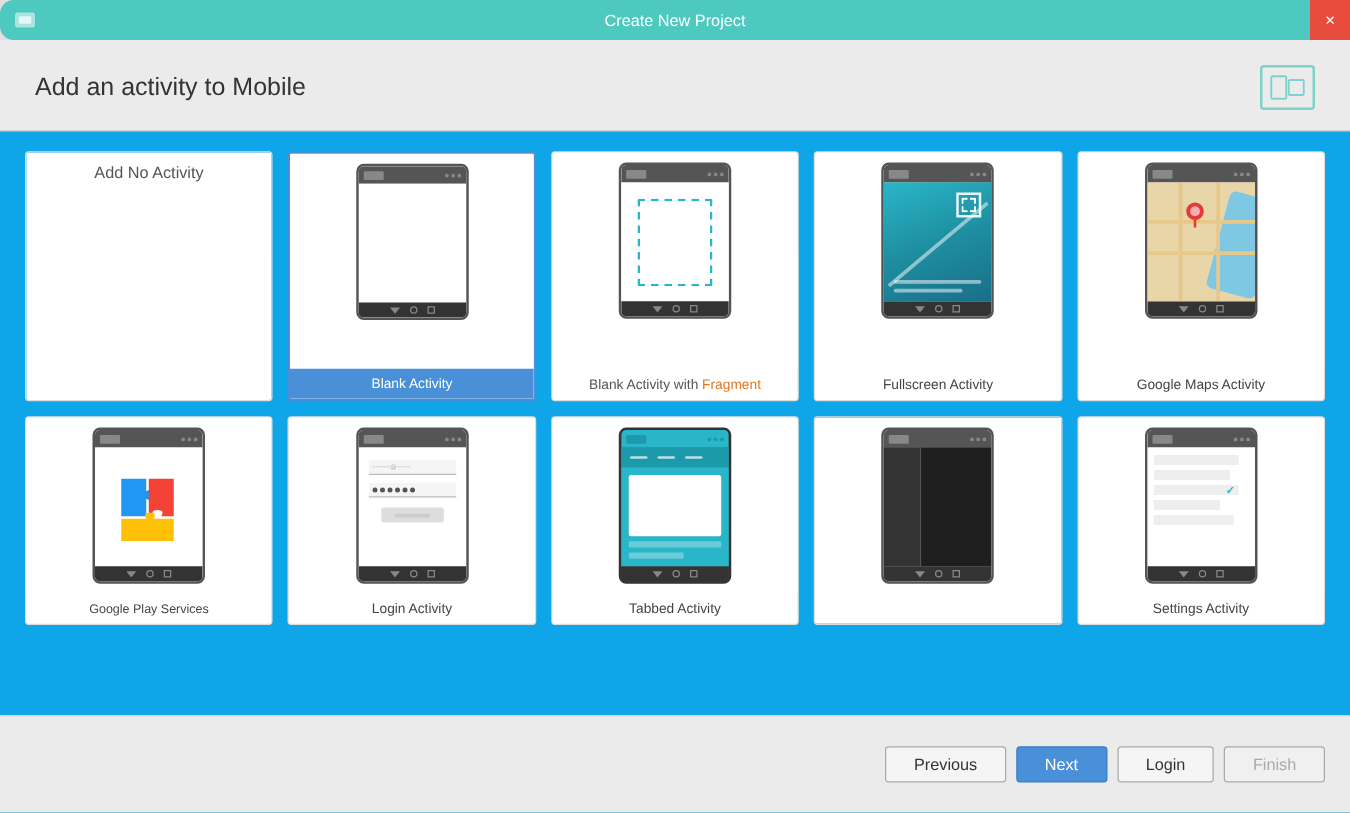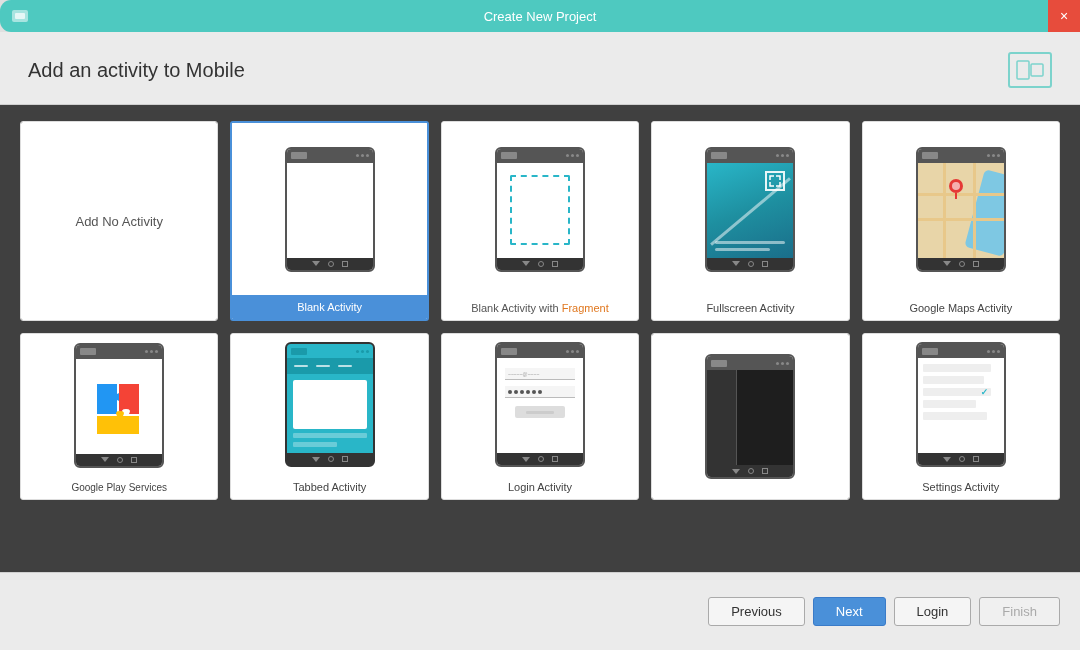--- a/index.html
+++ b/index.html
@@ -43,21 +43,21 @@
       cursor: pointer;
       display: flex;
       align-items: center;
       justify-content: center;
       color: white;
       font-size: 14px;
     }
 
     
     .main-content {
-      background: #404040;
+      background: #0ea5e9;
       height: calc(650px - 32px);
       display: flex;
       flex-direction: column;
       padding: 0;
     }
 
     
     .header-area {
       background: #ebebeb;
       padding: 20px 28px 16px 28px;
@@ -111,21 +111,21 @@
     }
     .activity-card.no-activity {
       justify-content: center;
       min-height: 200px;
     }
 
     .card-preview {
       width: 100%;
       flex: 1;
       display: flex;
-      align-items: center;
+      align-items: flex-start;
       justify-content: center;
       padding: 8px;
       background: #fff;
     }
     .card-label {
       width: 100%;
       text-align: center;
       font-size: 11px;
       color: #444;
       padding: 6px 4px;
@@ -602,20 +602,57 @@
               </svg>
             </div>
             <div class="phone-bottombar">
               <div class="nav-arrow"></div>
               <div class="nav-circle"></div>
               <div class="nav-square"></div>
             </div>
           </div>
         </div>
         <div class="card-label" style="font-size:10px;">Google Play Services</div>
+      </div>
+
+      <div class="activity-card">
+        <div class="card-preview">
+          <div class="phone-mock login-phone">
+            <div class="phone-topbar">
+              <div class="phone-topbar-rect"></div>
+              <div class="phone-topbar-dots">
+                <div class="phone-topbar-dot"></div>
+                <div class="phone-topbar-dot"></div>
+                <div class="phone-topbar-dot"></div>
+              </div>
+            </div>
+            <div class="phone-body login-phone" style="height:95px;padding:10px 8px;display:flex;flex-direction:column;gap:6px;background:#fff;">
+              <div class="login-field" style="font-size:5px;color:#aaa;background:#f5f5f5;border-bottom:1px solid #bbb;height:12px;padding:0 3px;">
+                <span style="font-size:5px;color:#aaa;">~~~~~@~~~~</span>
+              </div>
+              <div class="login-dots" style="background:#f5f5f5;border-bottom:1px solid #bbb;height:12px;padding:0 3px;">
+                <div class="dot-pwd"></div>
+                <div class="dot-pwd"></div>
+                <div class="dot-pwd"></div>
+                <div class="dot-pwd"></div>
+                <div class="dot-pwd"></div>
+                <div class="dot-pwd"></div>
+              </div>
+              <div class="login-btn">
+                <div class="login-btn-lines" style="width:28px;height:3px;background:#ccc;border-radius:1px;"></div>
+              </div>
+            </div>
+            <div class="phone-bottombar">
+              <div class="nav-arrow"></div>
+              <div class="nav-circle"></div>
+              <div class="nav-square"></div>
+            </div>
+          </div>
+        </div>
+        <div class="card-label">Login Activity</div>
       </div>
 
       <div class="activity-card">
         <div class="card-preview">
           <div class="phone-mock tabbed-phone" style="border-color:#333;">
             <div class="phone-topbar" style="background:#29b6c8;">
               <div class="phone-topbar-rect" style="background:#1a9aaa;"></div>
               <div class="phone-topbar-dots">
                 <div class="phone-topbar-dot" style="background:#1a9aaa;"></div>
                 <div class="phone-topbar-dot" style="background:#1a9aaa;"></div>
@@ -645,57 +682,20 @@
               <div class="nav-circle"></div>
               <div class="nav-square"></div>
             </div>
           </div>
         </div>
         <div class="card-label">Tabbed Activity</div>
       </div>
 
       <div class="activity-card">
         <div class="card-preview">
-          <div class="phone-mock login-phone">
-            <div class="phone-topbar">
-              <div class="phone-topbar-rect"></div>
-              <div class="phone-topbar-dots">
-                <div class="phone-topbar-dot"></div>
-                <div class="phone-topbar-dot"></div>
-                <div class="phone-topbar-dot"></div>
-              </div>
-            </div>
-            <div class="phone-body login-phone" style="height:95px;padding:10px 8px;display:flex;flex-direction:column;gap:6px;background:#fff;">
-              <div class="login-field" style="font-size:5px;color:#aaa;background:#f5f5f5;border-bottom:1px solid #bbb;height:12px;padding:0 3px;">
-                <span style="font-size:5px;color:#aaa;">~~~~~@~~~~</span>
-              </div>
-              <div class="login-dots" style="background:#f5f5f5;border-bottom:1px solid #bbb;height:12px;padding:0 3px;">
-                <div class="dot-pwd"></div>
-                <div class="dot-pwd"></div>
-                <div class="dot-pwd"></div>
-                <div class="dot-pwd"></div>
-                <div class="dot-pwd"></div>
-                <div class="dot-pwd"></div>
-              </div>
-              <div class="login-btn">
-                <div class="login-btn-lines" style="width:28px;height:3px;background:#ccc;border-radius:1px;"></div>
-              </div>
-            </div>
-            <div class="phone-bottombar">
-              <div class="nav-arrow"></div>
-              <div class="nav-circle"></div>
-              <div class="nav-square"></div>
-            </div>
-          </div>
-        </div>
-        <div class="card-label">Login Activity</div>
-      </div>
-
-      <div class="activity-card">
-        <div class="card-preview">
           <div class="phone-mock master-phone" style="border-color:#555;">
             <div class="phone-topbar">
               <div class="phone-topbar-rect"></div>
               <div class="phone-topbar-dots">
                 <div class="phone-topbar-dot"></div>
                 <div class="phone-topbar-dot"></div>
                 <div class="phone-topbar-dot"></div>
               </div>
             </div>
             <div class="phone-body" style="background:#2a2a2a;height:95px;display:flex;">

